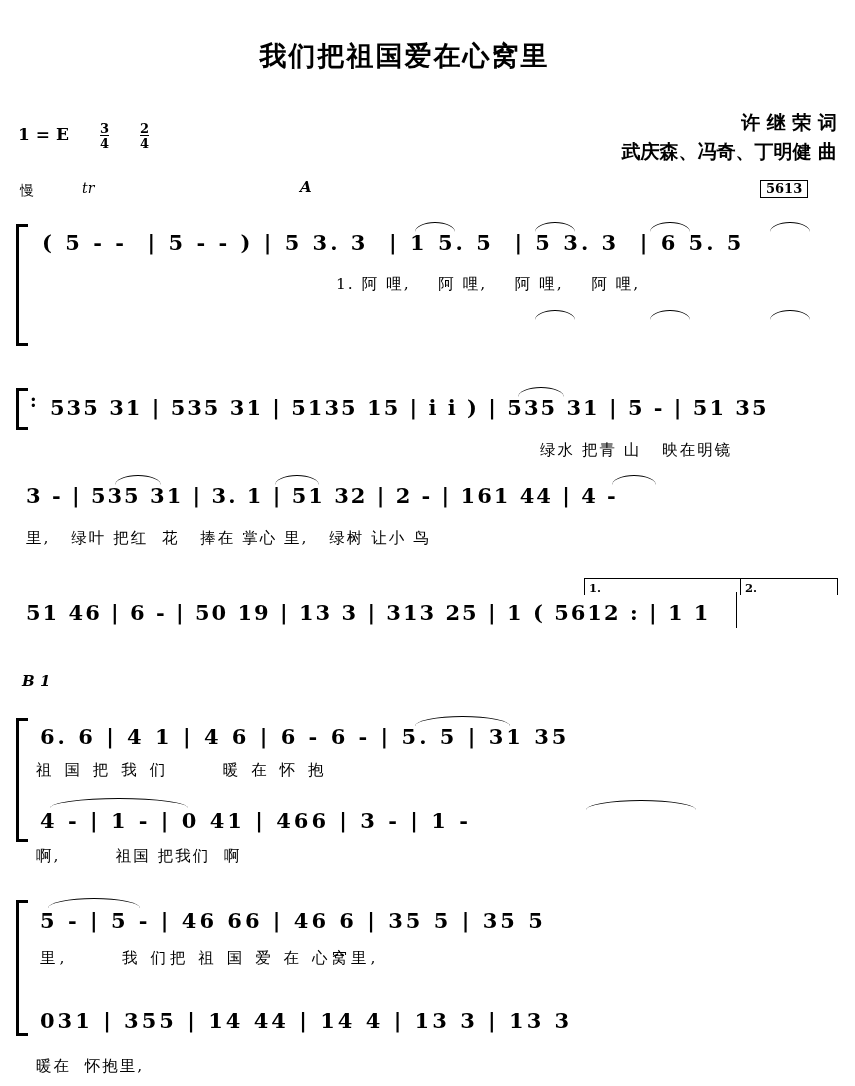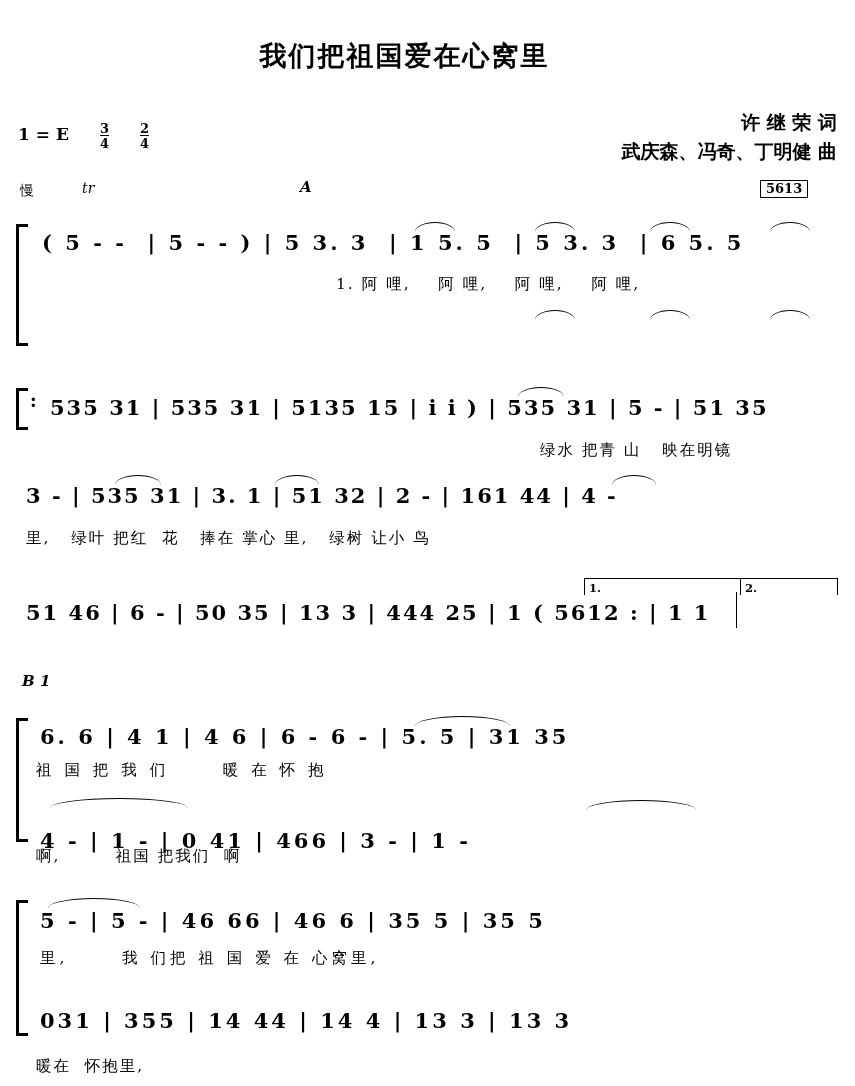--- a/index.html
+++ b/index.html
@@ -187,37 +187,37 @@
   <div class="notes" style="left:50px; top:395px; letter-spacing:2px;">535 31 | 535 31 | 5135 15 | i i ) | 535 31 | 5 - | 51 35</div>
   <div class="slur" style="left:518px; top:387px; width:46px;"></div>
   <div class="lyric" style="left:512px; top:440px; letter-spacing:2px;margin-left:28px;">绿水 把青 山   映在明镜</div>
 
   <div class="notes" style="left:26px; top:483px; letter-spacing:2px;">3 - | 535 31 | 3. 1 | 51 32 | 2 - | 161 44 | 4 -</div>
   <div class="slur" style="left:115px; top:475px; width:46px;"></div>
   <div class="slur" style="left:275px; top:475px; width:44px;"></div>
   <div class="slur" style="left:612px; top:475px; width:44px;"></div>
   <div class="lyric" style="left:26px; top:528px; letter-spacing:2px;">里,   绿叶 把红  花   捧在 掌心 里,   绿树 让小 鸟</div>
 
-  <div class="notes" style="left:26px; top:600px; letter-spacing:2px;">51 46 | 6 - | 50 35 | 13 3 | 444 25 | 1 ( 5612 : | 1 1</div>
+  <div class="notes" style="left:26px; top:600px; letter-spacing:2px;">51 46 | 6 - | 50 19 | 13 3 | 313 25 | 1 ( 5612 : | 1 1</div>
 
   <div class="volta" style="left:584px; top:578px; width:156px;"></div>
   <div class="volta-label" style="left:589px; top:581px;">1.</div>
   <div class="volta closed" style="left:740px; top:578px; width:96px;"></div>
   <div class="volta-label" style="left:745px; top:581px;">2.</div>
   <div class="vline" style="left:736px; top:592px; height:36px;"></div>
 
   <div class="mark" style="left:22px; top:672px;">B 1</div>
 
   <div class="brace" style="left:16px; top:718px; height:118px;"></div>
 
   <div class="notes" style="left:40px; top:724px; letter-spacing:3px;">6. 6 | 4 1 | 4 6 | 6 - 6 - | 5. 5 | 31 35</div>
   <div class="slur" style="left:415px; top:716px; width:95px;"></div>
   <div class="lyric" style="left:36px; top:760px; letter-spacing:4px;">祖 国 把 我 们      暖 在 怀 抱</div>
 
-  <div class="notes" style="left:40px; top:808px; letter-spacing:3px;margin-top:20px;">4 - | 1 - | 0 41 | 466 | 3 - | 1 -</div>
+  <div class="notes" style="left:40px; top:808px; letter-spacing:3px;">4 - | 1 - | 0 41 | 466 | 3 - | 1 -</div>
   <div class="slur" style="left:50px; top:798px; width:138px;"></div>
   <div class="slur" style="left:586px; top:800px; width:110px;"></div>
   <div class="lyric" style="left:36px; top:846px; letter-spacing:2px;">啊,        祖国 把我们  啊</div>
 
   <div class="brace" style="left:16px; top:900px; height:130px;"></div>
 
   <div class="notes" style="left:40px; top:908px; letter-spacing:3px;">5 - | 5 - | 46 66 | 46 6 | 35 5 | 35 5</div>
   <div class="slur" style="left:48px; top:898px; width:92px;"></div>
   <div class="lyric" style="left:40px; top:948px; letter-spacing:4px;">里,      我 们把 祖 国 爱 在 心窝里,</div>
 

